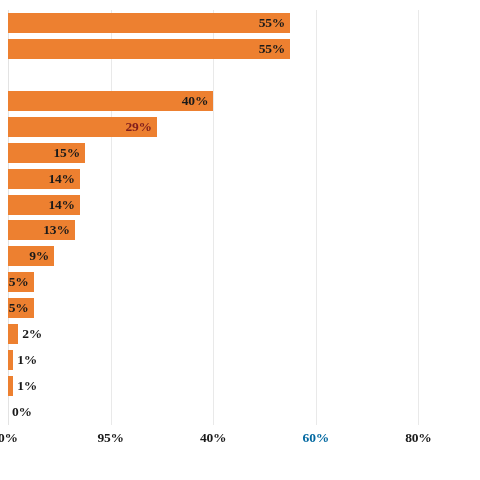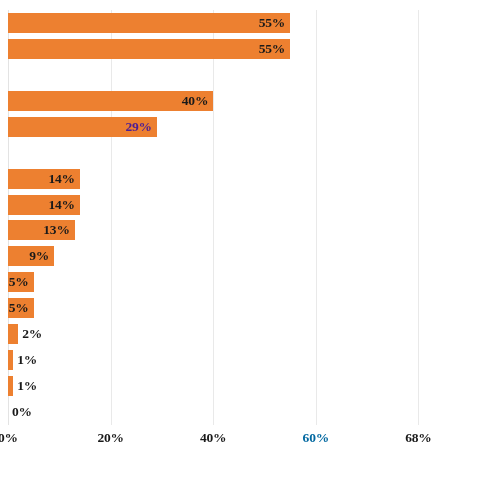--- a/index.html
+++ b/index.html
@@ -132,21 +132,26 @@
             <span class="bar-label inside" style="color: rgb(26, 26, 26);">55%</span>
           </div>
         </div>
         <div class="bar-row" style="top: 77.8125px; height: 25.9375px;">
           <div class="bar" style="width: 205.217px; background: rgb(237, 128, 48);">
             <span class="bar-label inside" style="color: rgb(26, 26, 26);">40%</span>
           </div>
         </div>
         <div class="bar-row" style="top: 103.75px; height: 25.9375px;">
           <div class="bar" style="width: 148.783px; background: rgb(237, 128, 48);">
-            <span class="bar-label inside" style="color: #4c1d95;">29%</span>
+            <span class="bar-label inside" style="color: #7f1d1d;">29%</span>
+          </div>
+        </div>
+        <div class="bar-row" style="top: 129.688px; height: 25.9375px;">
+          <div class="bar" style="width: 76.9565px; background: rgb(237, 128, 48);">
+            <span class="bar-label inside" style="color: rgb(26, 26, 26);">15%</span>
           </div>
         </div>
         <div class="bar-row" style="top: 155.625px; height: 25.9375px;">
           <div class="bar" style="width: 71.8261px; background: rgb(237, 128, 48);">
             <span class="bar-label inside" style="color: rgb(26, 26, 26);">14%</span>
           </div>
         </div>
         <div class="bar-row" style="top: 181.562px; height: 25.9375px;">
           <div class="bar" style="width: 71.8261px; background: rgb(237, 128, 48);">
             <span class="bar-label inside" style="color: rgb(26, 26, 26);">14%</span>
@@ -190,19 +195,19 @@
         <div class="bar-row" style="top: 389.062px; height: 25.9375px;">
           <div class="bar" style="width: 0px; background: rgb(237, 128, 48);">
             <span class="bar-label outside" style="color: rgb(26, 26, 26);">0%</span>
           </div>
         </div>
       </div>
   </div>
 
   <div id="x-axis">
       <span class="x-tick-label" style="left: 0px; color: rgb(26, 26, 26);">0%</span>
-      <span class="x-tick-label" style="left: 102.609px; color: rgb(26, 26, 26);">20%</span>
+      <span class="x-tick-label" style="left: 102.609px; color: rgb(26, 26, 26);">95%</span>
       <span class="x-tick-label" style="left: 205.217px; color: rgb(26, 26, 26);">40%</span>
       <span class="x-tick-label" style="left: 307.826px; color: #0369a1;">60%</span>
-      <span class="x-tick-label" style="left: 410.435px; color: rgb(26, 26, 26);">68%</span>
+      <span class="x-tick-label" style="left: 410.435px; color: rgb(26, 26, 26);">80%</span>
     </div>
 
 </div>
 
 </body></html>

